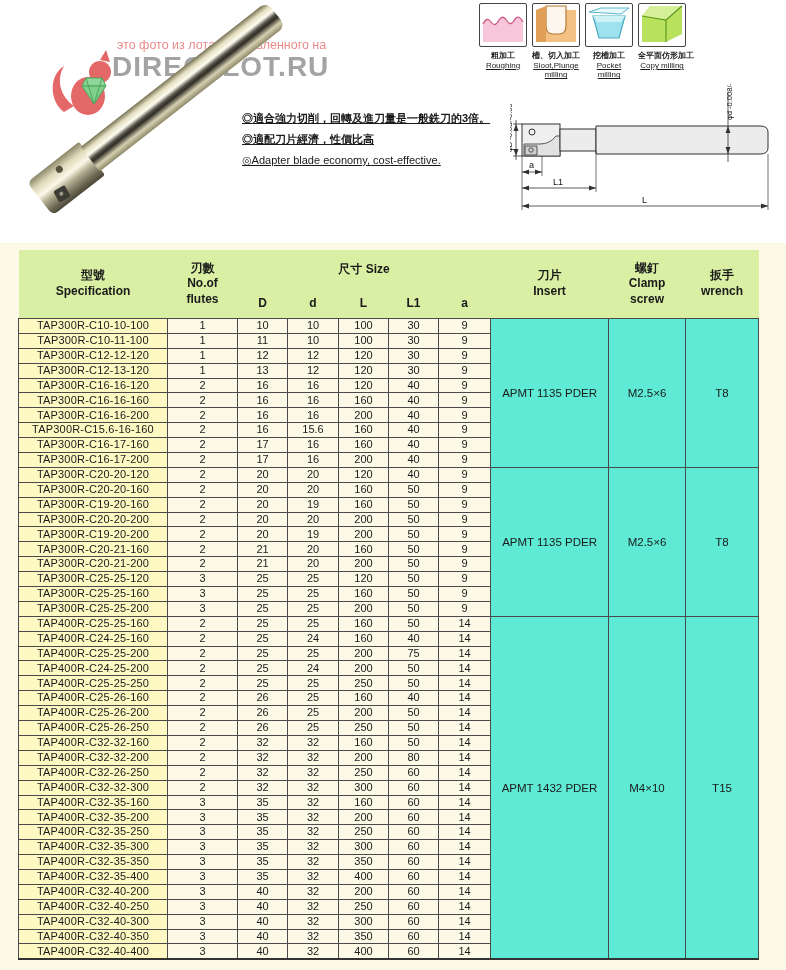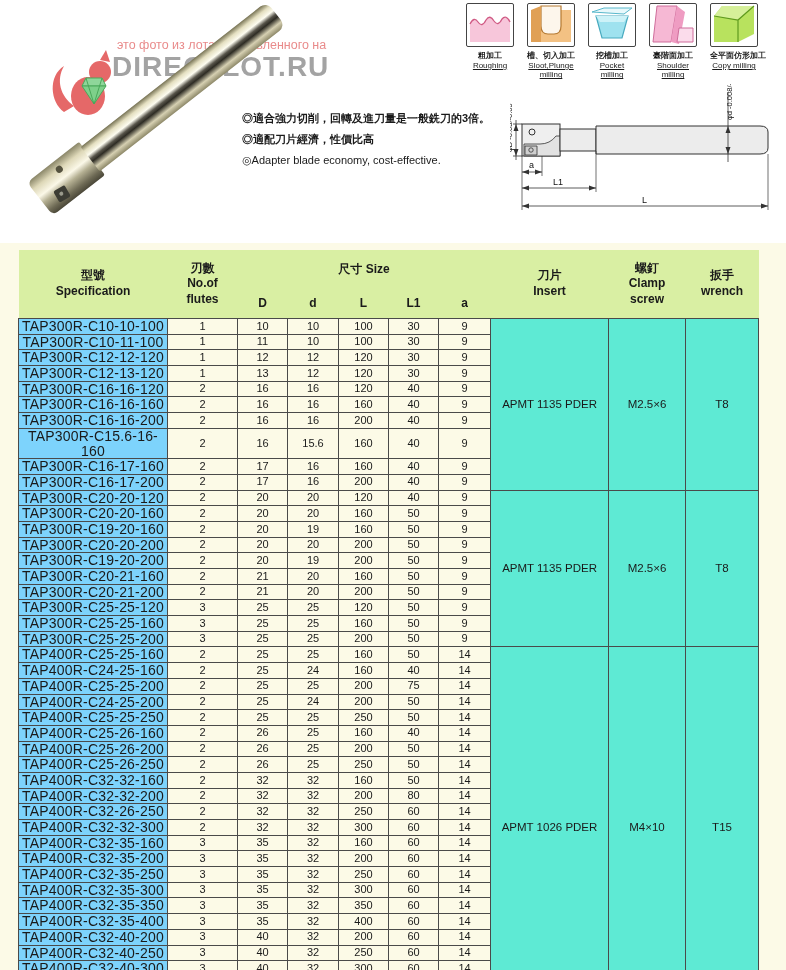--- a/index.html
+++ b/index.html
@@ -17,44 +17,44 @@
             border-radius:2px;transform:rotate(8deg);}
   .tool-insert:after{content:"";position:absolute;left:4px;top:4px;width:4px;height:4px;border-radius:50%;background:#9a9a8c;}
   .tool-screw{position:absolute;left:30px;top:6px;width:7px;height:7px;border-radius:50%;background:#55523f;}
   .tool-shank{position:absolute;left:64px;top:5px;width:236px;height:31px;border-radius:2px 8px 8px 2px;
             background:linear-gradient(180deg,#767253 0%,#e4dfc0 18%,#fdfcf0 36%,#57544a 50%,#2e2c24 60%,#d6d0b2 80%,#8d8868 100%);}
   .wm-note{position:absolute;left:117px;top:28px;font-size:12.5px;color:#e98b8b;white-space:nowrap;}
   .wm-brand{position:absolute;left:112px;top:41px;font-size:28px;font-weight:bold;color:#a3a3a3;letter-spacing:1px;}
   .squirrel{position:absolute;left:48px;top:38px;}
 
   
-  .icons{position:absolute;left:466px;top:3px;display:flex;gap:13px;}
+  .icons{position:absolute;left:479px;top:3px;display:flex;gap:5px;}
   .icon-item{width:48px;text-align:center;}
   .icon-box{width:46px;height:42px;border:1px solid #444;border-radius:2px;background:#fff;margin:0 auto;}
   .icon-zh{font-size:8px;font-weight:bold;margin-top:3px;white-space:nowrap;}
   .icon-en{font-size:8px;line-height:1.15;white-space:pre-line;text-decoration:underline;}
 
   
   .features{position:absolute;left:242px;top:108px;width:290px;font-size:11px;line-height:21px;}
   .features .zh{font-weight:bold;}
-  .features div{white-space:pre-line;}
+  .features div{white-space:pre-line;text-decoration:underline;}
 
   
   .diagram{position:absolute;left:510px;top:84px;}
 
   
   .spec-table-wrap{position:absolute;left:18px;top:250px;width:680px;}
   table.spec{border-collapse:collapse;table-layout:fixed;width:740px;}
   table.spec thead th{background:#d9efa3;border:none;font-weight:bold;font-size:12px;
        line-height:1.3;white-space:pre-line;vertical-align:middle;padding:2px 0;}
   table.spec thead tr.h1 th{height:36px;}
   table.spec thead tr.h2 th{height:24px;font-weight:bold;}
   table.spec tbody td{border:1px solid #4a4a4a;text-align:center;font-size:11px;
        height:13.9px;padding:0 2px;line-height:1.05;vertical-align:middle;}
-  table.spec tbody td.spec-cell{background:#7dd3fc;font-size:14px;letter-spacing:0.2px;}
+  table.spec tbody td.spec-cell{background:#fef9c3;font-size:11px;letter-spacing:0.2px;}
   table.spec tbody td.merged{background:#5eead4;font-size:11.5px;}
   table.spec tbody{border:1px solid #4a4a4a;border-bottom:2px solid #333;}
 </style>
 </head>
 <body>
 
 <div class="page">
   <div class="table-band"></div>
 
   <div class="photo">
@@ -107,31 +107,20 @@
     <div class="icon-item">
       <div class="icon-box">
         <svg width="44" height="40" viewBox="0 0 44 40">
           <polygon points="2,8 14,4 42,4 34,10" fill="#e8f8fb" stroke="#58b8cc" stroke-width="1"></polygon>
           <polygon points="6,12 38,12 32,34 12,34" fill="#9fe2ef" stroke="#48aabf" stroke-width="1.2"></polygon>
           <polygon points="6,12 38,12 34,18 10,18" fill="#cdf2f8" stroke="none"></polygon>
         </svg>
       </div>
       <div class="icon-zh">挖槽加工</div>
       <div class="icon-en">Pocket milling</div>
-    </div>
-    <div class="icon-item">
-      <div class="icon-box">
-        <svg width="44" height="40" viewBox="0 0 44 40">
-          <polygon points="6,2 26,2 20,38 2,38" fill="#f6b8d4" stroke="#cf6d9b" stroke-width="1"></polygon>
-          <polygon points="26,2 34,8 28,40 20,38" fill="#ef9cc2"></polygon>
-          <polygon points="28,24 42,24 42,38 26,38" fill="#fbdceb" stroke="#cf6d9b" stroke-width="1"></polygon>
-        </svg>
-      </div>
-      <div class="icon-zh">臺階面加工</div>
-      <div class="icon-en">Shoulder milling</div>
     </div>
     <div class="icon-item">
       <div class="icon-box">
         <svg width="44" height="40" viewBox="0 0 44 40">
           <polygon points="10,2 42,2 42,30 26,38 2,38 2,12" fill="#b8e25e"></polygon>
           <polygon points="10,2 42,2 26,16 2,12" fill="#d6f09a"></polygon>
           <path d="M2,12 L26,16 L42,2 M26,16 L26,38" fill="none" stroke="#5f9a1e" stroke-width="1.2"></path>
         </svg>
       </div>
       <div class="icon-zh">全平面仿形加工</div>
@@ -417,21 +406,21 @@
             <td class="value-cell">9</td>
           </tr>
           <tr>
             <td class="spec-cell">TAP400R-C25-25-160</td>
             <td class="value-cell">2</td>
             <td class="value-cell">25</td>
             <td class="value-cell">25</td>
             <td class="value-cell">160</td>
             <td class="value-cell">50</td>
             <td class="value-cell">14</td>
-            <td rowspan="23" class="merged">APMT 1026 PDER</td>
+            <td rowspan="23" class="merged">APMT 1432 PDER</td>
             <td rowspan="23" class="merged">M4×10</td>
             <td rowspan="23" class="merged">T15</td>
           </tr>
           <tr>
             <td class="spec-cell">TAP400R-C24-25-160</td>
             <td class="value-cell">2</td>
             <td class="value-cell">25</td>
             <td class="value-cell">24</td>
             <td class="value-cell">160</td>
             <td class="value-cell">40</td>

